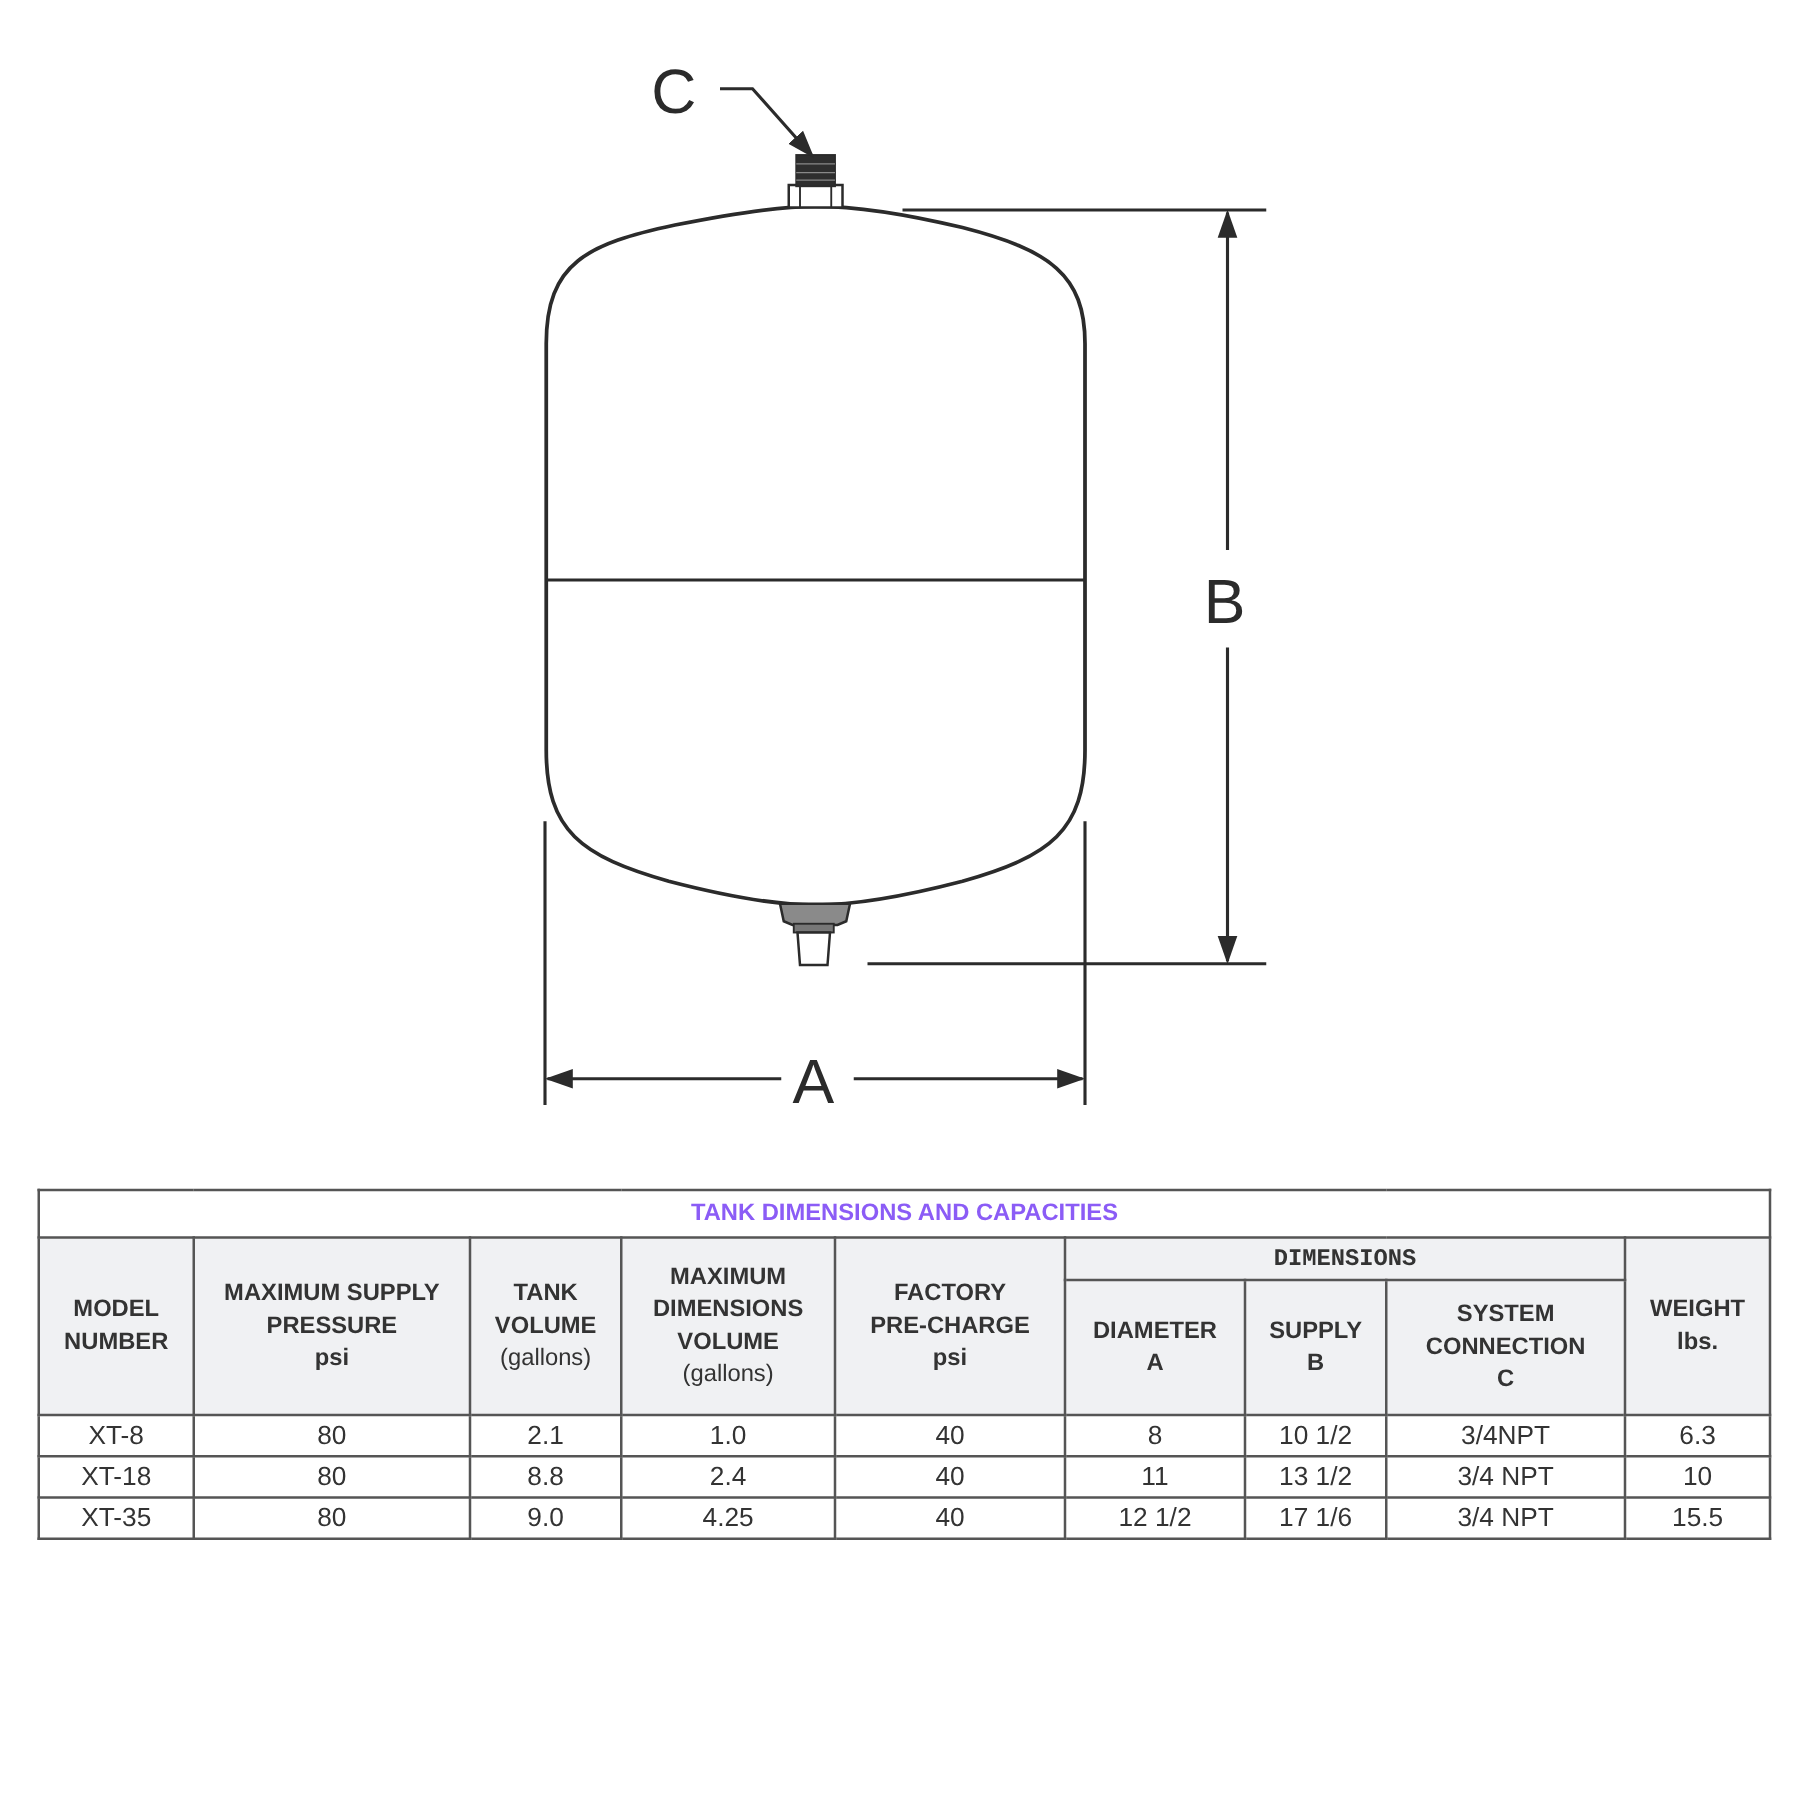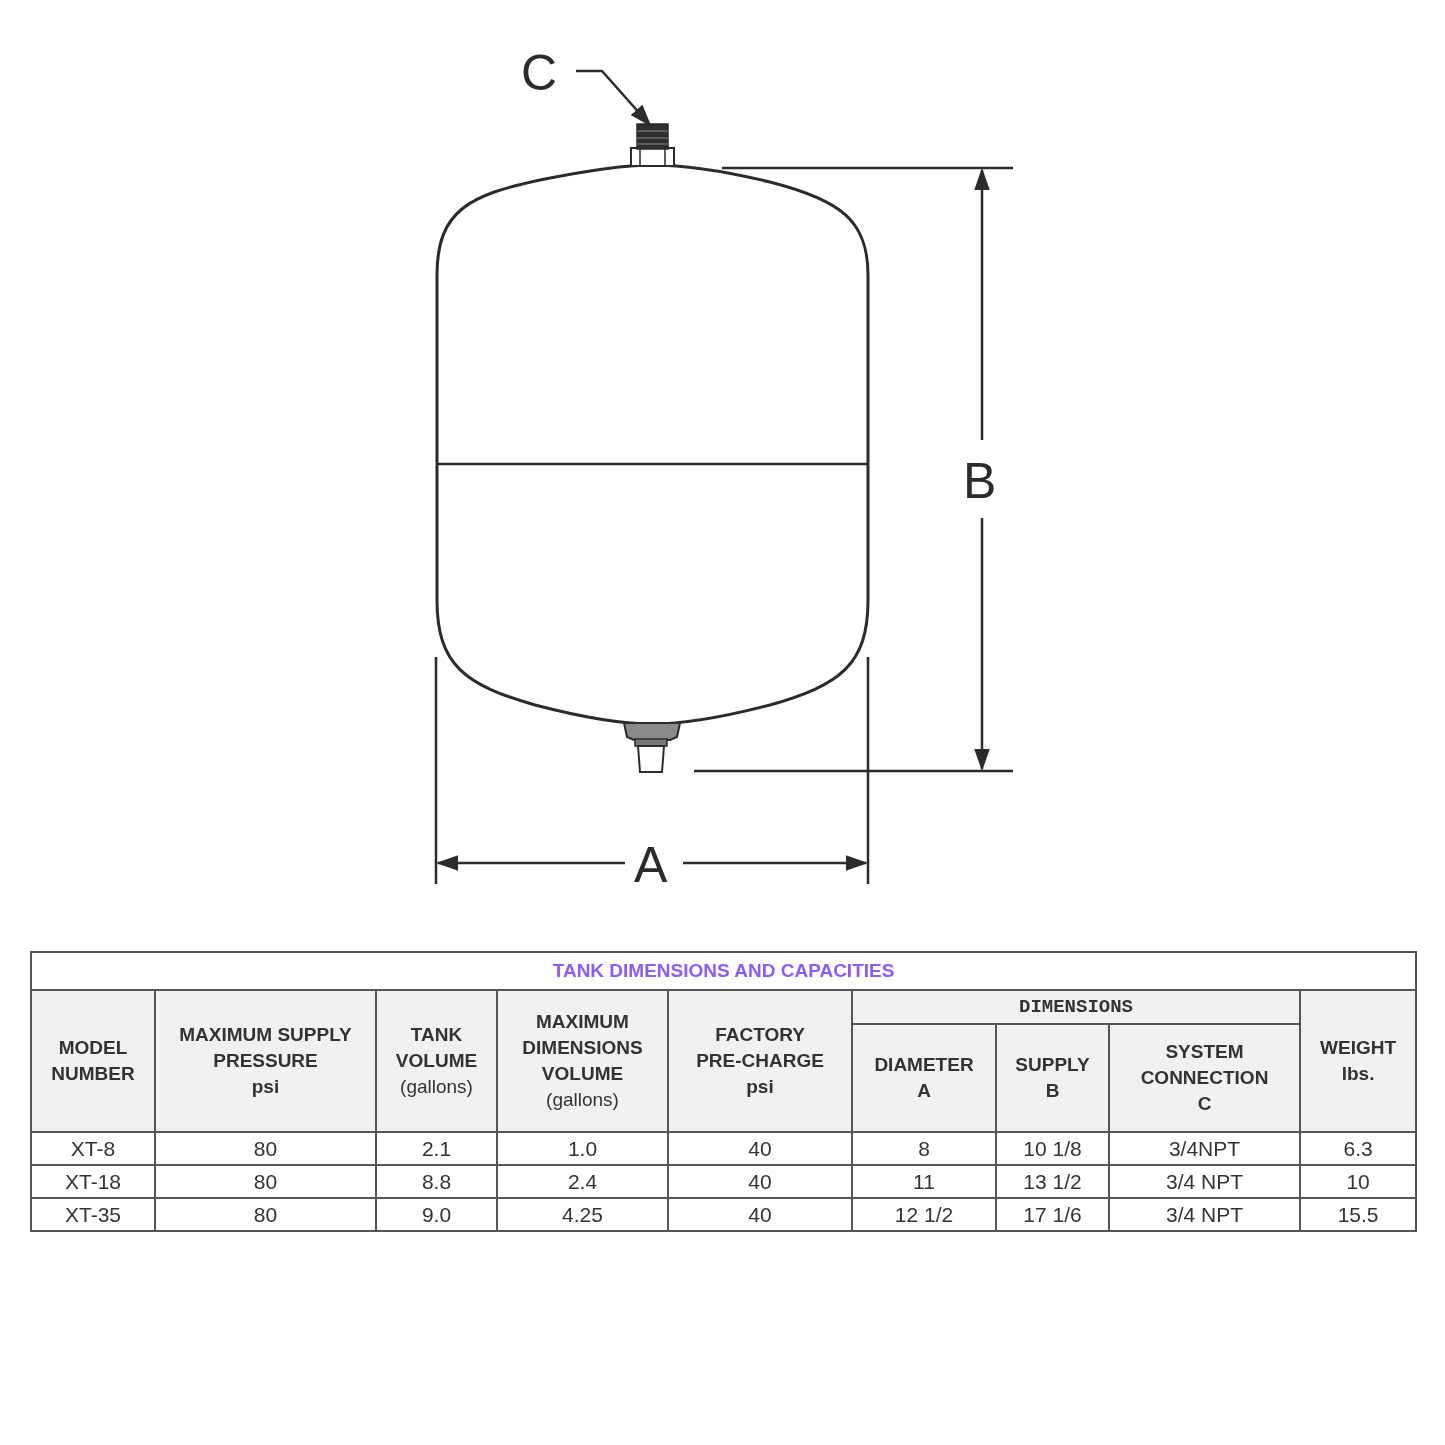--- a/index.html
+++ b/index.html
@@ -142,21 +142,21 @@
             <div>C</div>
       </th>
     </tr>
     <tr class="data-row">
       <td>XT-8</td>
       <td>80</td>
       <td>2.1</td>
       <td>1.0</td>
       <td>40</td>
       <td>8</td>
-      <td>10 1/8</td>
+      <td>10 1/2</td>
       <td>3/4NPT</td>
       <td>6.3</td>
     </tr>
     <tr class="data-row">
       <td>XT-18</td>
       <td>80</td>
       <td>8.8</td>
       <td>2.4</td>
       <td>40</td>
       <td>11</td>

